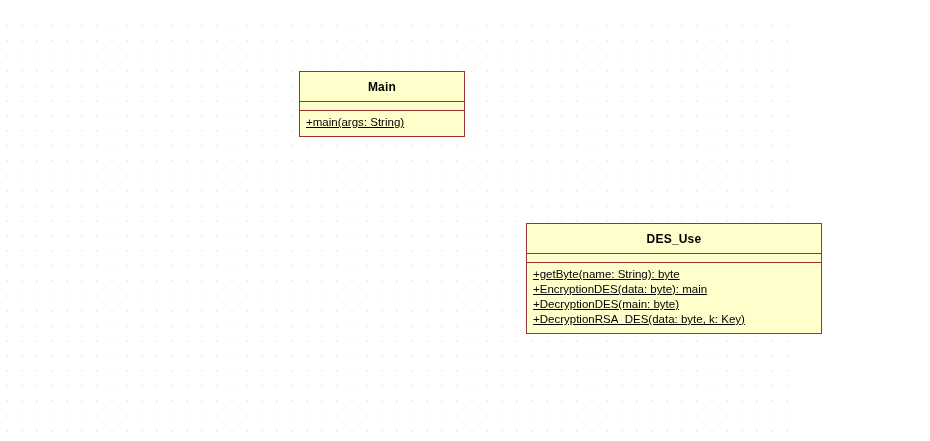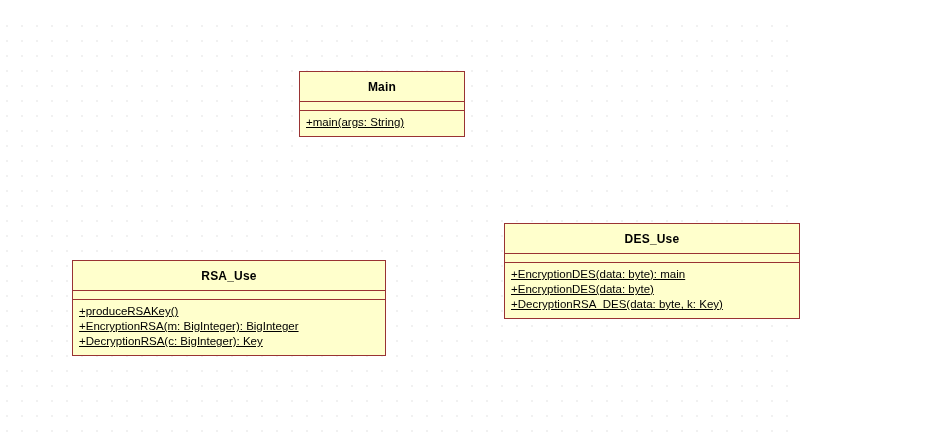--- a/index.html
+++ b/index.html
@@ -69,48 +69,40 @@
   }
   .uml-method span.mtext {
     text-decoration: underline;
     text-decoration-color: #000000;
     text-underline-offset: 1px;
   }
 
   
   #class-main      { left: 299px; top: 52px;  width: 166px; }
   #class-rsa-use   { left: 72px;  top: 241px; width: 314px; }
-  #class-des-use   { left: 504px; top: 204px; width: 296px; }
+  #class-des-use   { left: 526px; top: 204px; width: 296px; }
 </style>
 </head>
 <body>
 
 <div id="canvas">
 
   <div class="uml-class" id="class-main">
     <div class="uml-title">Main</div>
     <div class="uml-attrs"></div>
     <div class="uml-methods">
       <div class="uml-method"><span class="mtext">+main(args: String)</span></div>
     </div>
   </div>
 
-  <div class="uml-class" id="class-rsa-use">
-    <div class="uml-title">RSA_Use</div>
-    <div class="uml-attrs"></div>
-    <div class="uml-methods">
-      <div class="uml-method"><span class="mtext">+produceRSAKey()</span></div>
-      <div class="uml-method"><span class="mtext">+EncryptionRSA(m: BigInteger): BigInteger</span></div>
-      <div class="uml-method"><span class="mtext">+DecryptionRSA(c: BigInteger): Key</span></div>
-    </div>
-  </div>
 
   <div class="uml-class" id="class-des-use">
     <div class="uml-title">DES_Use</div>
     <div class="uml-attrs"></div>
     <div class="uml-methods">
+      <div class="uml-method"><span class="mtext">+getByte(name: String): byte</span></div>
       <div class="uml-method"><span class="mtext">+EncryptionDES(data: byte): main</span></div>
-      <div class="uml-method"><span class="mtext">+EncryptionDES(data: byte)</span></div>
+      <div class="uml-method"><span class="mtext">+DecryptionDES(main: byte)</span></div>
       <div class="uml-method"><span class="mtext">+DecryptionRSA_DES(data: byte, k: Key)</span></div>
     </div>
   </div>
 
 </div>
 
 </body></html>

